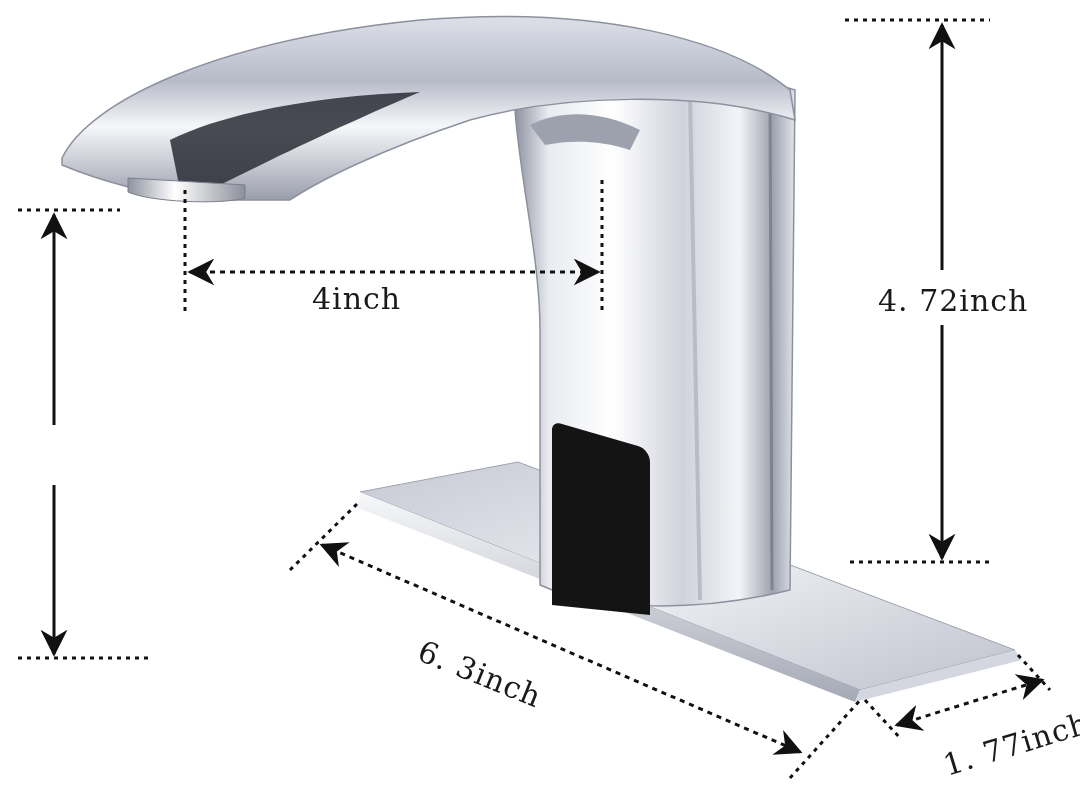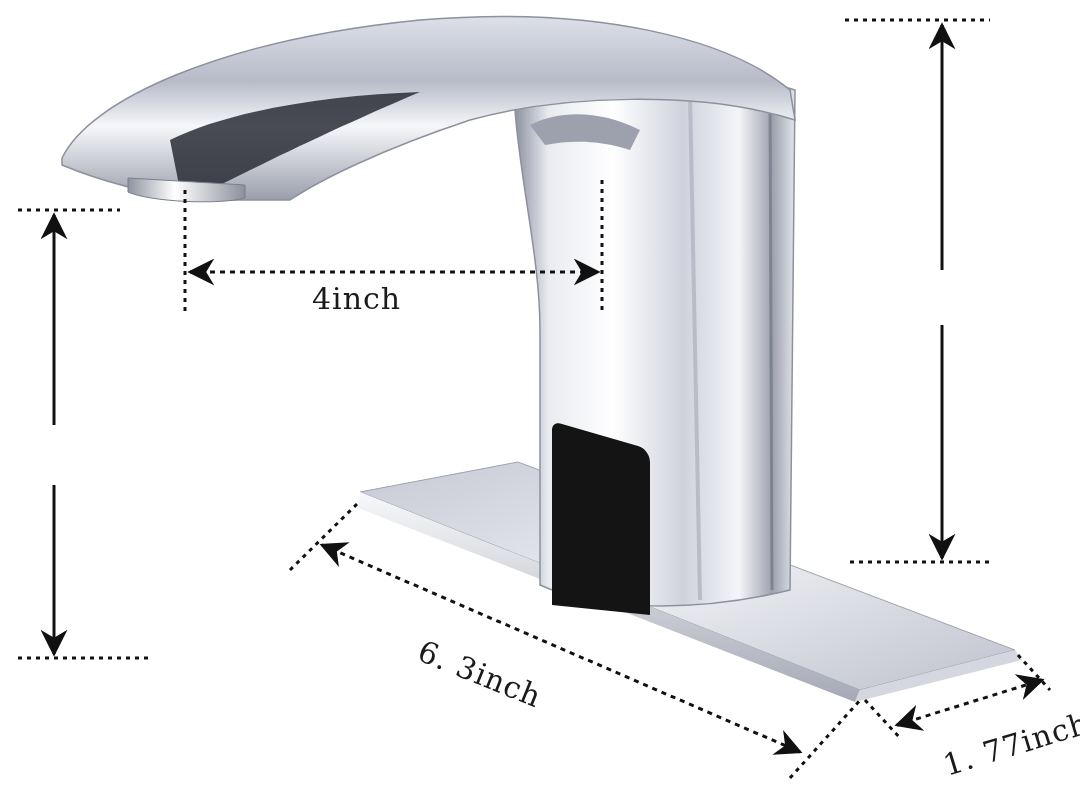--- a/index.html
+++ b/index.html
@@ -108,15 +108,16 @@
     </g>
 
     <g>
       <line x1="865" y1="700" x2="900" y2="738" stroke="#111" stroke-width="3" stroke-dasharray="4,5"></line>
       <line x1="1018" y1="655" x2="1050" y2="690" stroke="#111" stroke-width="3" stroke-dasharray="4,5"></line>
       <line x1="897" y1="725" x2="1042" y2="680" stroke="#111" stroke-width="3" stroke-dasharray="5,5" marker-start="url(#arrow)" marker-end="url(#arrow)"></line>
     </g>
   </svg>
 
   <div class="dim-label" style="left:312px; top:284px;">4inch</div>
+  <div class="dim-label" style="left:878px; top:286px;">4. 72inch</div>
   <div class="dim-label" style="left:425px; top:636px; transform: rotate(22deg); transform-origin: left top;">6. 3inch</div>
   <div class="dim-label" style="left:940px; top:752px; transform: rotate(-17deg); transform-origin: left top;">1. 77inch</div>
 </div>
 
 </body></html>

